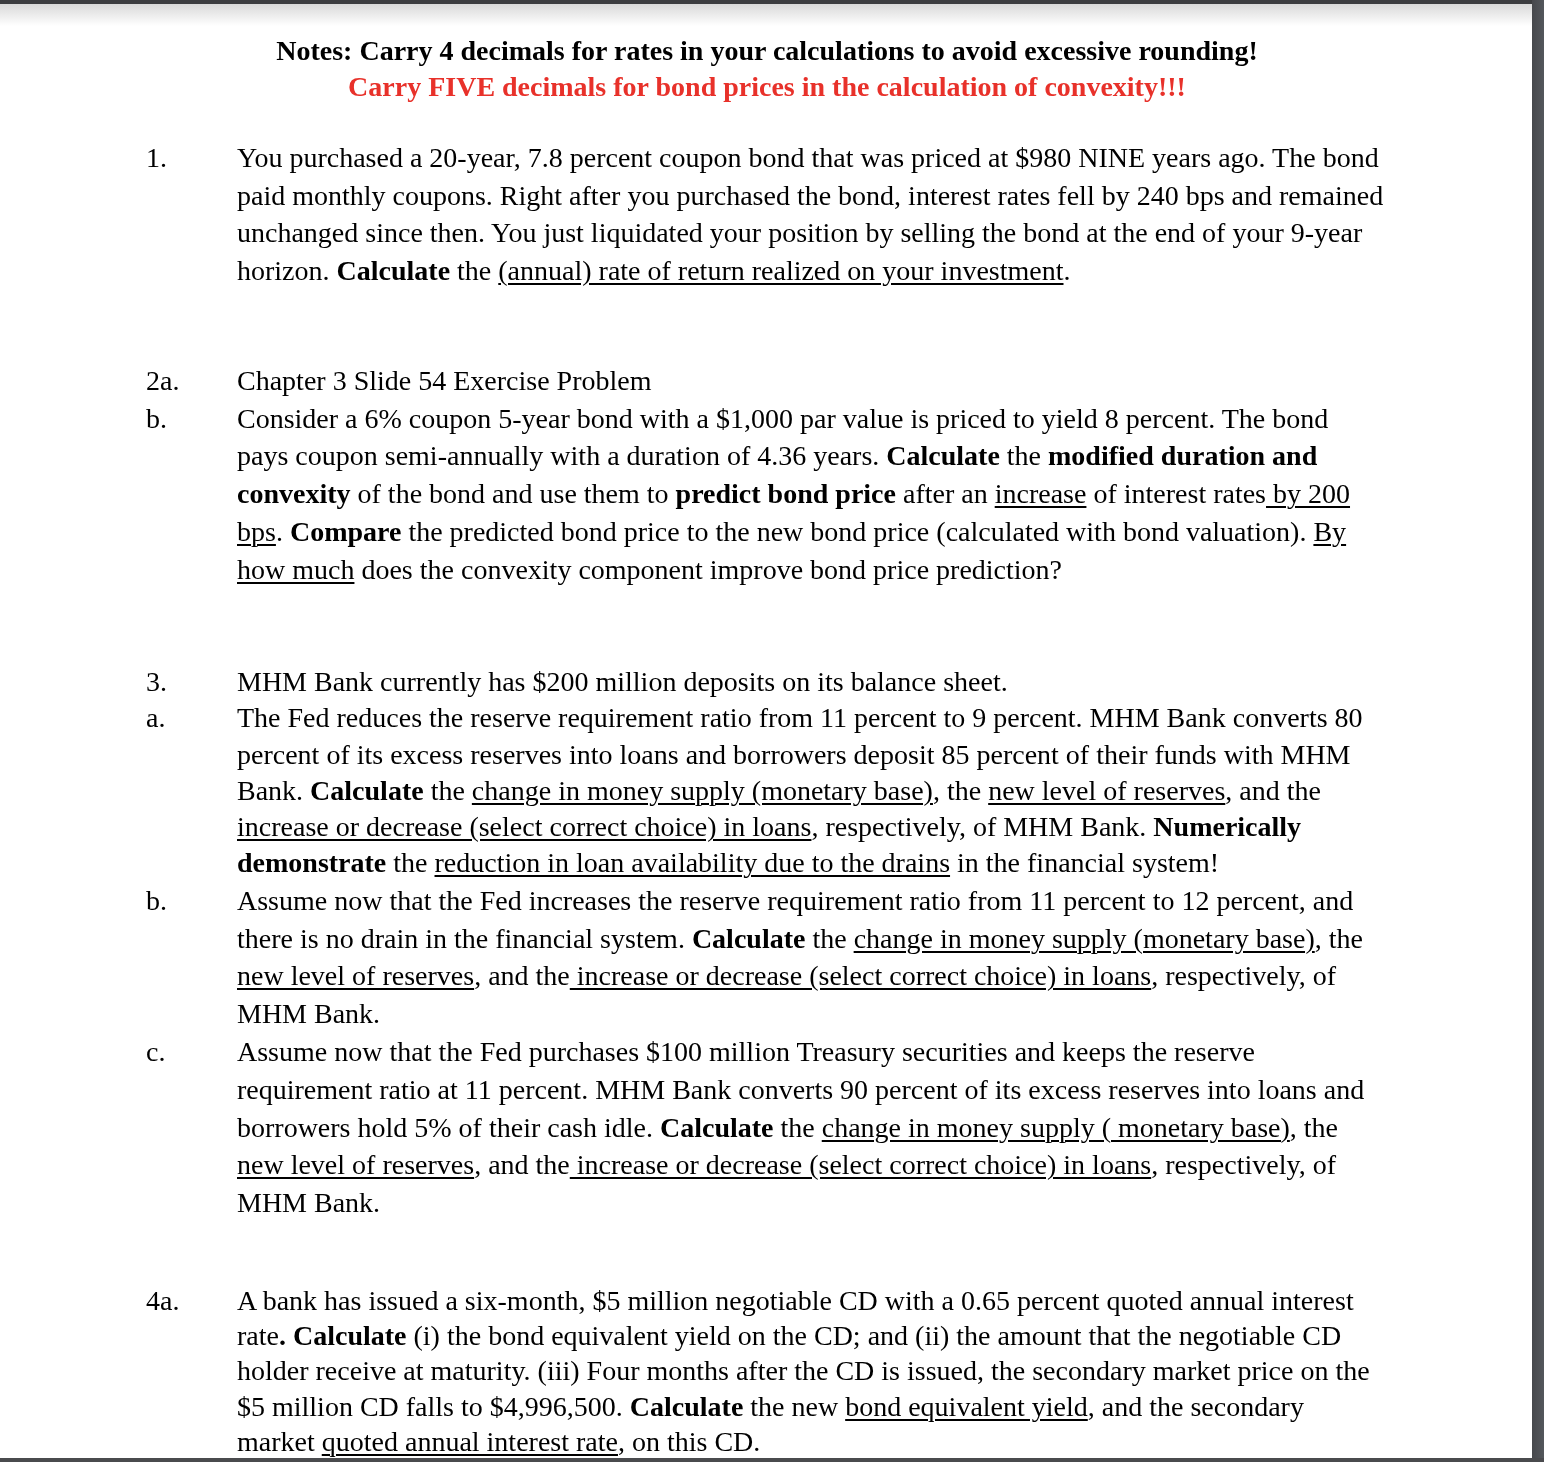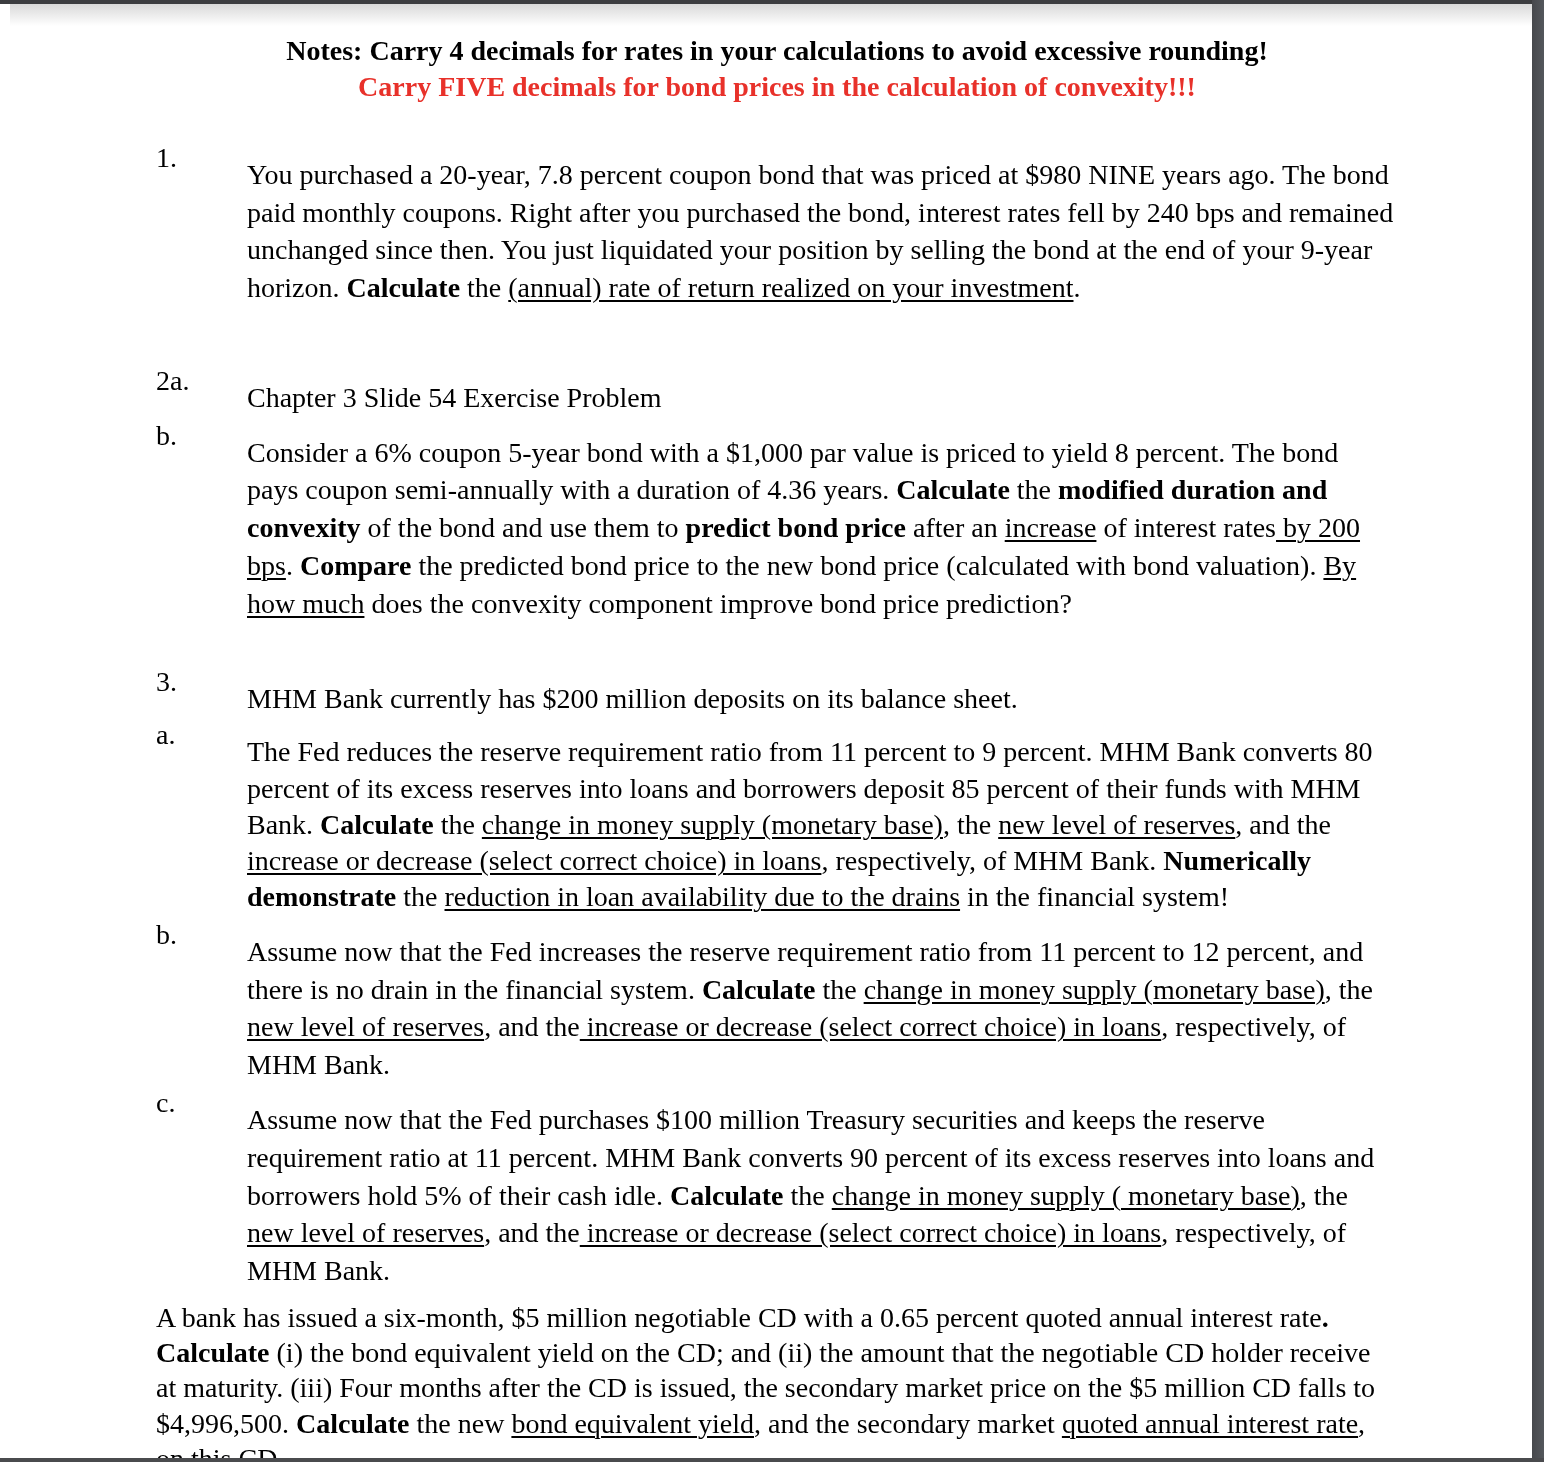--- a/index.html
+++ b/index.html
@@ -9,30 +9,30 @@
     font-family: "Liberation Serif", "DejaVu Serif", serif;
     color: #000;
   }
   .top-bar { position: absolute; left: 0; top: 0; width: 1544px; height: 4px; background: #3c3d40; }
   .top-shade { position: absolute; left: 0; top: 4px; width: 1532px; height: 22px;
     background: linear-gradient(#d9d9d9, #ffffff); }
   .right-bar { position: absolute; right: 0; top: 0; width: 12px; height: 1462px;
     background: linear-gradient(90deg, #46484c, #54575c); }
   .bottom-bar { position: absolute; left: 0; bottom: 0; width: 1544px; height: 4px; background: #4a4b4e; }
 
-  .page { position: absolute; left: 10px; top: 0; width: 1532px; height: 1458px; }
+  .page { position: absolute; left: 0; top: 0; width: 1532px; height: 1458px; }
   .notes { position: absolute; left: 0; top: 33px; width: 1544px; text-align: center;
     font-weight: bold; font-size: 28px; line-height: 36px; }
   .notes .l1 { display: block; margin-left: -10px; }
   .notes .l2 { display: block; color: #e8312a; margin-left: -10px; }
 
   .item { position: absolute; left: 146px; width: 1240px; font-size: 28px; line-height: 37.7px; }
   .row { display: flex; }
   .lbl { width: 91px; flex: 0 0 91px; }
-  .txt { flex: 1; margin-top: 17px; }
+  .txt { flex: 1; }
   u { text-decoration: underline; text-underline-offset: 3px; text-decoration-thickness: 1.5px; }
   b { font-weight: bold; }
 </style>
 </head>
 <body>
 
 <div class="page">
   <div class="top-shade"></div>
 
   <div class="notes">
@@ -72,20 +72,21 @@
       <span class="txt"><span>Assume now that the Fed increases the reserve requirement ratio from 11 percent to 12 percent, and there is no drain in the financial system. </span><b>Calculate</b><span> the </span><u>change in money supply (monetary base)</u><span>, the </span><u>new level of reserves</u><span>, and the</span><u> increase or decrease (select correct choice) in loans</u><span>, respectively, of MHM Bank.</span></span>
     </div>
     <div class="row" style="line-height:37.8px;">
       <span class="lbl">c.</span>
       <span class="txt"><span>Assume now that the Fed purchases $100 million Treasury securities and keeps the reserve requirement ratio at 11 percent.  MHM Bank converts 90 percent of its excess reserves into loans and borrowers hold 5% of their cash idle.  </span><b>Calculate</b><span> the </span><u>change in money supply ( monetary base)</u><span>, the </span><u>new level of reserves</u><span>, and the</span><u> increase or decrease (select correct choice) in loans</u><span>, respectively, of MHM Bank.</span></span>
     </div>
   </div>
 
   <div class="item" style="top:1283px; line-height:35.2px;">
     <div class="row">
+      <span class="lbl">4a.</span>
       <span class="txt"><span>A bank has issued a six-month, $5 million negotiable CD with a 0.65 percent quoted annual interest rate</span><b>.</b><span>  </span><b>Calculate</b><span> (i) the bond equivalent yield on the CD; and (ii) the amount that the negotiable CD holder receive at maturity.  (iii) Four months after the CD is issued, the secondary market price on the $5 million CD falls to $4,996,500. </span><b>Calculate</b><span> the new </span><u>bond equivalent yield</u><span>, and the secondary market </span><u>quoted annual interest rate</u><span>, on this CD.</span></span>
     </div>
   </div>
 </div>
 
 <div class="top-bar"></div>
 <div class="right-bar"></div>
 <div class="bottom-bar"></div>
 
 </body></html>

